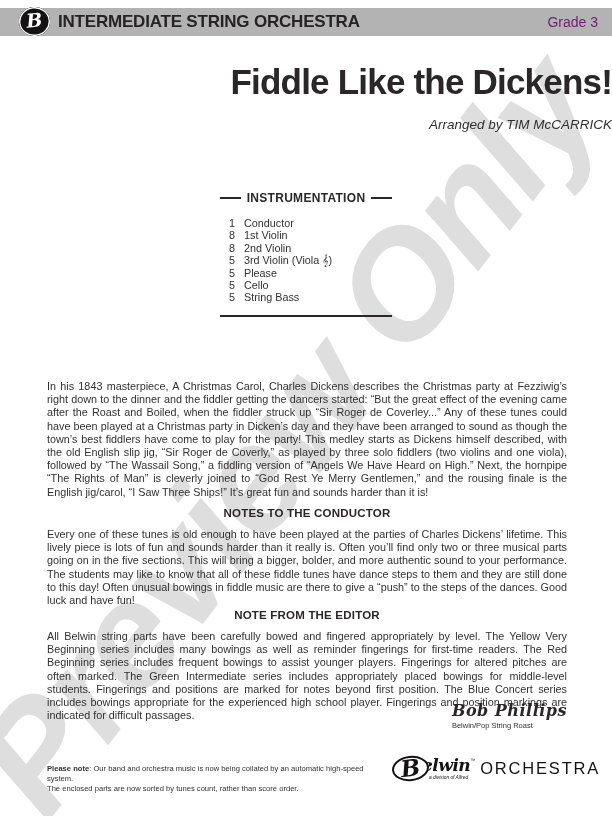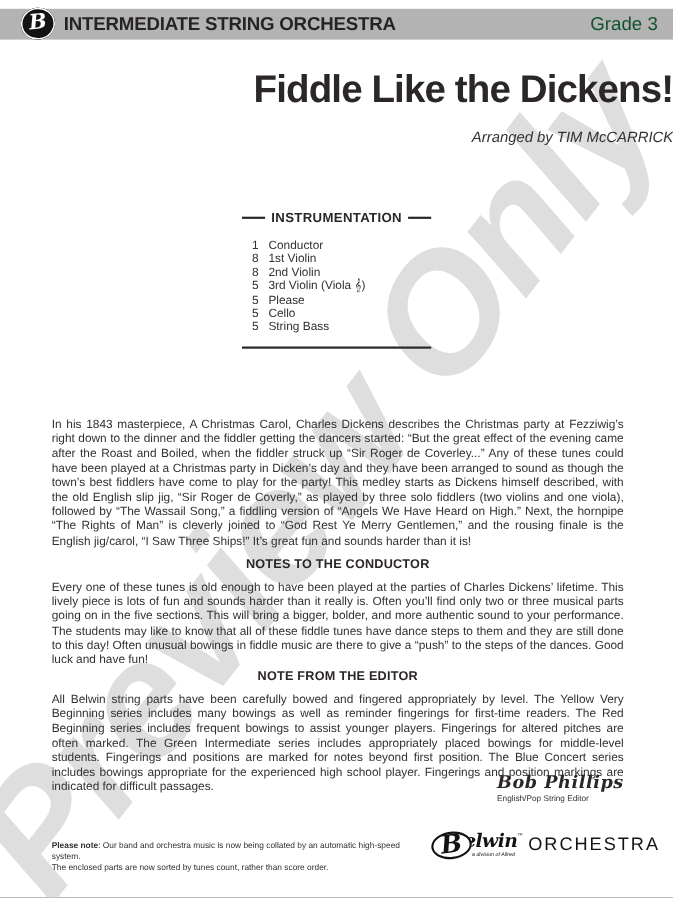--- a/index.html
+++ b/index.html
@@ -31,21 +31,21 @@
     transform:rotate(-6deg);
   }
   .badge-b {
     color:#ffffff; font-family:"DejaVu Serif", serif;
     font-style:italic; font-weight:bold; font-size:19px; line-height:1;
     margin-top:-2px;
   }
   .series {
     font-size:17px; font-weight:bold; letter-spacing:-0.2px; color:#272324;
   }
-  .grade { margin-left:auto; font-size:17px; color:#14532d; }
+  .grade { margin-left:auto; font-size:14px; color:#701a75; }
   
   .title-block { position:absolute; top:62px; left:0; width:100%; text-align:right; z-index:1; }
   .title { font-size:35px; font-weight:bold; letter-spacing:-0.8px; color:#2b2627; }
   .subtitle { margin-top:8px; font-size:15.5px; font-weight:bold; color:#2b2627; }
   .arranger { margin-top:15px; font-size:13.5px; font-style:italic; color:#323031; }
   
   .instrumentation { position:absolute; top:191px; left:220px; width:172px; z-index:1; }
   .inst-heading { display:flex; align-items:center; gap:6px; }
   .inst-heading .rule { flex:1; height:1.6px; background:#2b2627; }
   .inst-heading .label { font-size:12px; font-weight:bold; letter-spacing:0.3px; color:#2b2627; }
@@ -168,21 +168,21 @@
     <p>Every one of these tunes is old enough to have been played at the parties of Charles Dickens’ lifetime. This lively piece is lots of fun and sounds harder than it really is. Often you’ll find only two or three musical parts going on in the five sections. This will bring a bigger, bolder, and more authentic sound to your performance. The students may like to know that all of these fiddle tunes have dance steps to them and they are still done to this day! Often unusual bowings in fiddle music are there to give a “push” to the steps of the dances. Good luck and have fun!</p>
   </section>
 
   <section class="section sec-editor">
     <h3>NOTE FROM THE EDITOR</h3>
     <p>All Belwin string parts have been carefully bowed and fingered appropriately by level. The Yellow Very Beginning series includes many bowings as well as reminder fingerings for first-time readers. The Red Beginning series includes frequent bowings to assist younger players. Fingerings for altered pitches are often marked. The Green Intermediate series includes appropriately placed bowings for middle-level students. Fingerings and positions are marked for notes beyond first position. The Blue Concert series includes bowings appropriate for the experienced high school player. Fingerings and position markings are indicated for difficult passages.</p>
   </section>
 
   <div class="signature">
     <div class="sig-name">Bob Phillips</div>
-    <div class="sig-title">English/Pop String Editor</div>
+    <div class="sig-title">Belwin/Pop String Roast</div>
   </div>
 
   <div class="footer-note">
     <div><b>Please note</b><span>: Our band and orchestra music is now being collated by an automatic high-speed system.</span></div>
     <div>The enclosed parts are now sorted by tunes count, rather than score order.</div>
   </div>
 
   <div class="footer-logo">
     <span class="bl-oval">
       <span class="bl-b">B</span>

